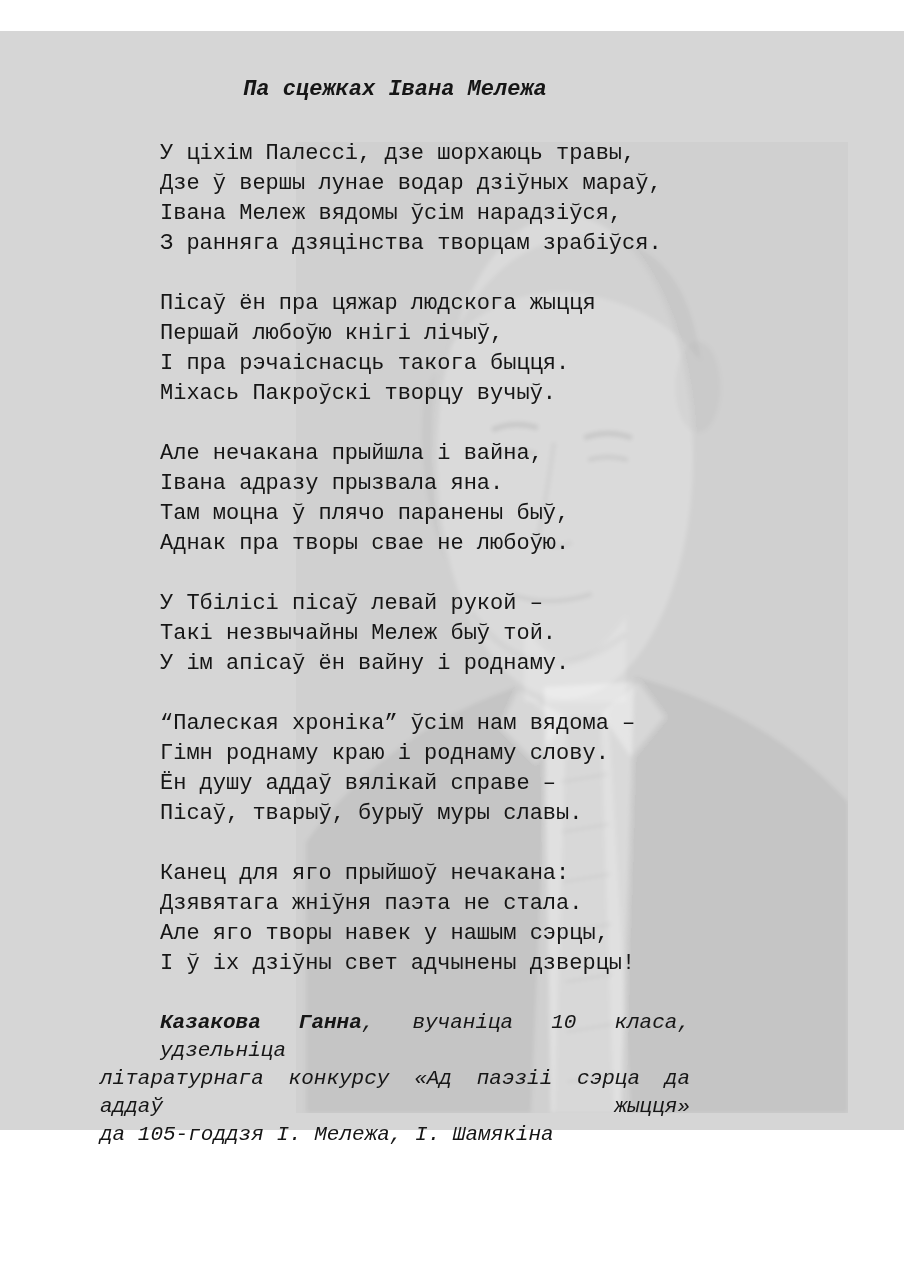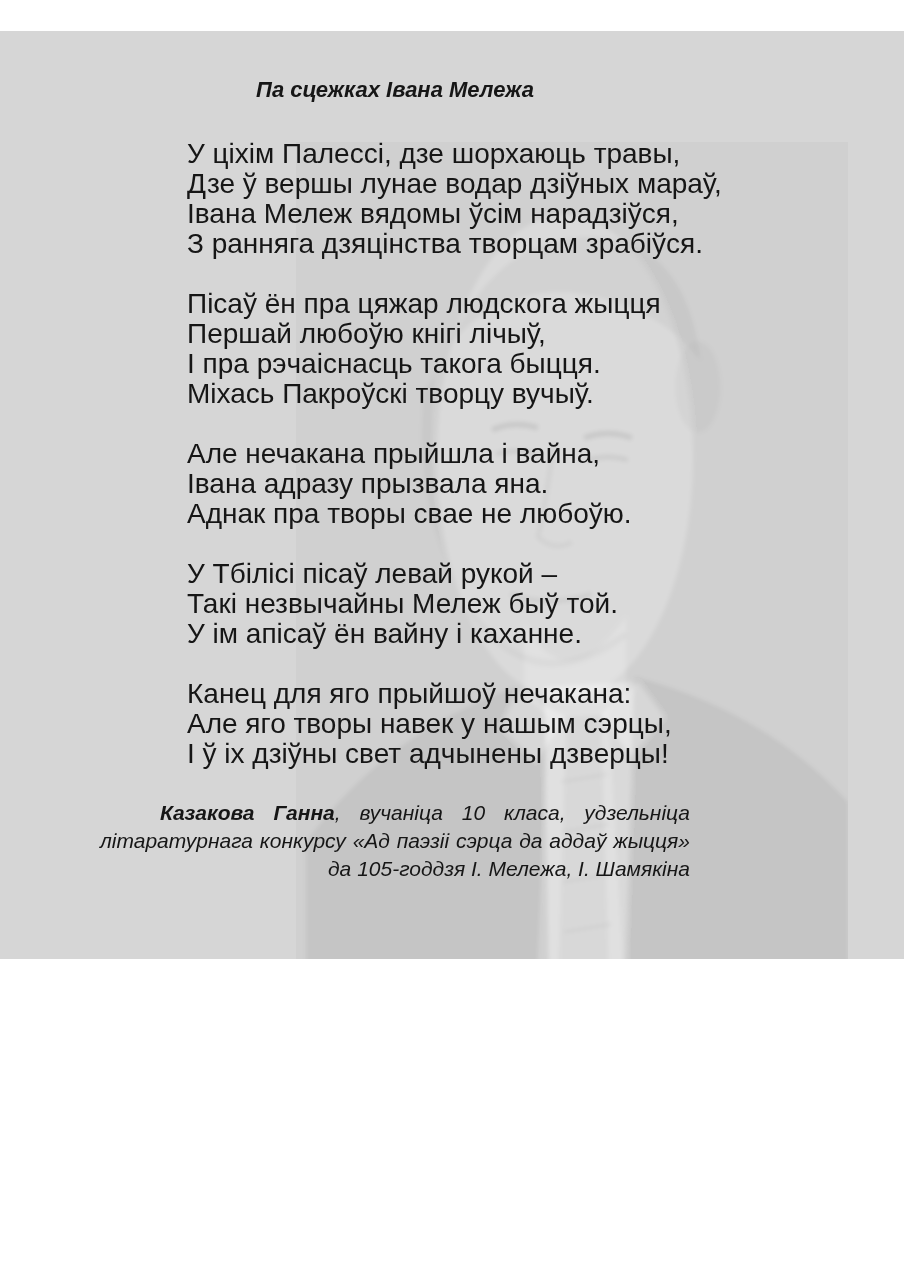--- a/index.html
+++ b/index.html
@@ -1,21 +1,21 @@
 <!DOCTYPE html>
 <html><head>
 <meta charset="utf-8">
 <style>
   html,body { margin:0; padding:0; background:#ffffff; }
   .page {
     position:relative;
-    width:904px; height:959px;
+    width:904px; height:1280px;
     background:#ffffff;
     overflow:hidden;
-    font-family:Liberation Sans, sans-serif;
+    font-family:Liberation Mono, monospace;
     color:#161616;
   }
   .paper {
     position:absolute;
     left:0; top:31px;
     width:904px; height:1099px;
     background:#d6d6d6;
   }
   .photo-wm {
     position:absolute;
@@ -32,40 +32,39 @@
     margin-top:44px;
     margin-bottom:34px;
     text-align:center;
     font-size:22px;
     line-height:30px;
     font-weight:bold;
     font-style:italic;
   }
   .stanza { margin:0 0 30px 60px; }
   .pline {
-    font-size:28px;
+    font-size:22px;
     line-height:30px;
     white-space:nowrap;
-    margin-left:27px;
   }
   .attribution {
     margin-top:20px;
     font-style:italic;
     font-size:21px;
     line-height:28px;
   }
   .jline {
     display:block;
     text-align:justify;
     text-align-last:justify;
   }
   .jline.indent { margin-left:60px; }
   .lline {
     display:block;
-    text-align:right;
+    text-align:left;
   }
   .author { font-weight:bold; }
 </style>
 </head>
 <body>
 
 <div class="page">
 
   <div class="paper"></div>
 
@@ -136,32 +135,40 @@
     <div class="stanza">
       <div class="pline">Пісаў ён пра цяжар людскога жыцця</div>
       <div class="pline">Першай любоўю кнігі лічыў,</div>
       <div class="pline">І пра рэчаіснасць такога быцця.</div>
       <div class="pline">Міхась Пакроўскі творцу вучыў.</div>
     </div>
 
     <div class="stanza">
       <div class="pline">Але нечакана прыйшла і вайна,</div>
       <div class="pline">Івана адразу прызвала яна.</div>
+      <div class="pline">Там моцна ў плячо паранены быў,</div>
       <div class="pline">Аднак пра творы свае не любоўю.</div>
     </div>
 
     <div class="stanza">
       <div class="pline">У Тбілісі пісаў левай рукой –</div>
       <div class="pline">Такі незвычайны Мележ быў той.</div>
-      <div class="pline">У ім апісаў ён вайну і каханне.</div>
+      <div class="pline">У ім апісаў ён вайну і роднаму.</div>
     </div>
 
+    <div class="stanza">
+      <div class="pline">“Палеская хроніка” ўсім нам вядома –</div>
+      <div class="pline">Гімн роднаму краю і роднаму слову.</div>
+      <div class="pline">Ён душу аддаў вялікай справе –</div>
+      <div class="pline">Пісаў, тварыў, бурыў муры славы.</div>
+    </div>
 
     <div class="stanza">
       <div class="pline">Канец для яго прыйшоў нечакана:</div>
+      <div class="pline">Дзявятага жніўня паэта не стала.</div>
       <div class="pline">Але яго творы навек у нашым сэрцы,</div>
       <div class="pline">І ў іх дзіўны свет адчынены дзверцы!</div>
     </div>
 
     <div class="attribution">
       <span class="jline indent"><span class="author">Казакова Ганна</span><span>, вучаніца 10 класа, удзельніца</span></span>
       <span class="jline">літаратурнага конкурсу «Ад паэзіі сэрца да аддаў жыцця»</span>
       <span class="lline">да 105-годдзя І. Мележа, І. Шамякіна</span>
     </div>
 

